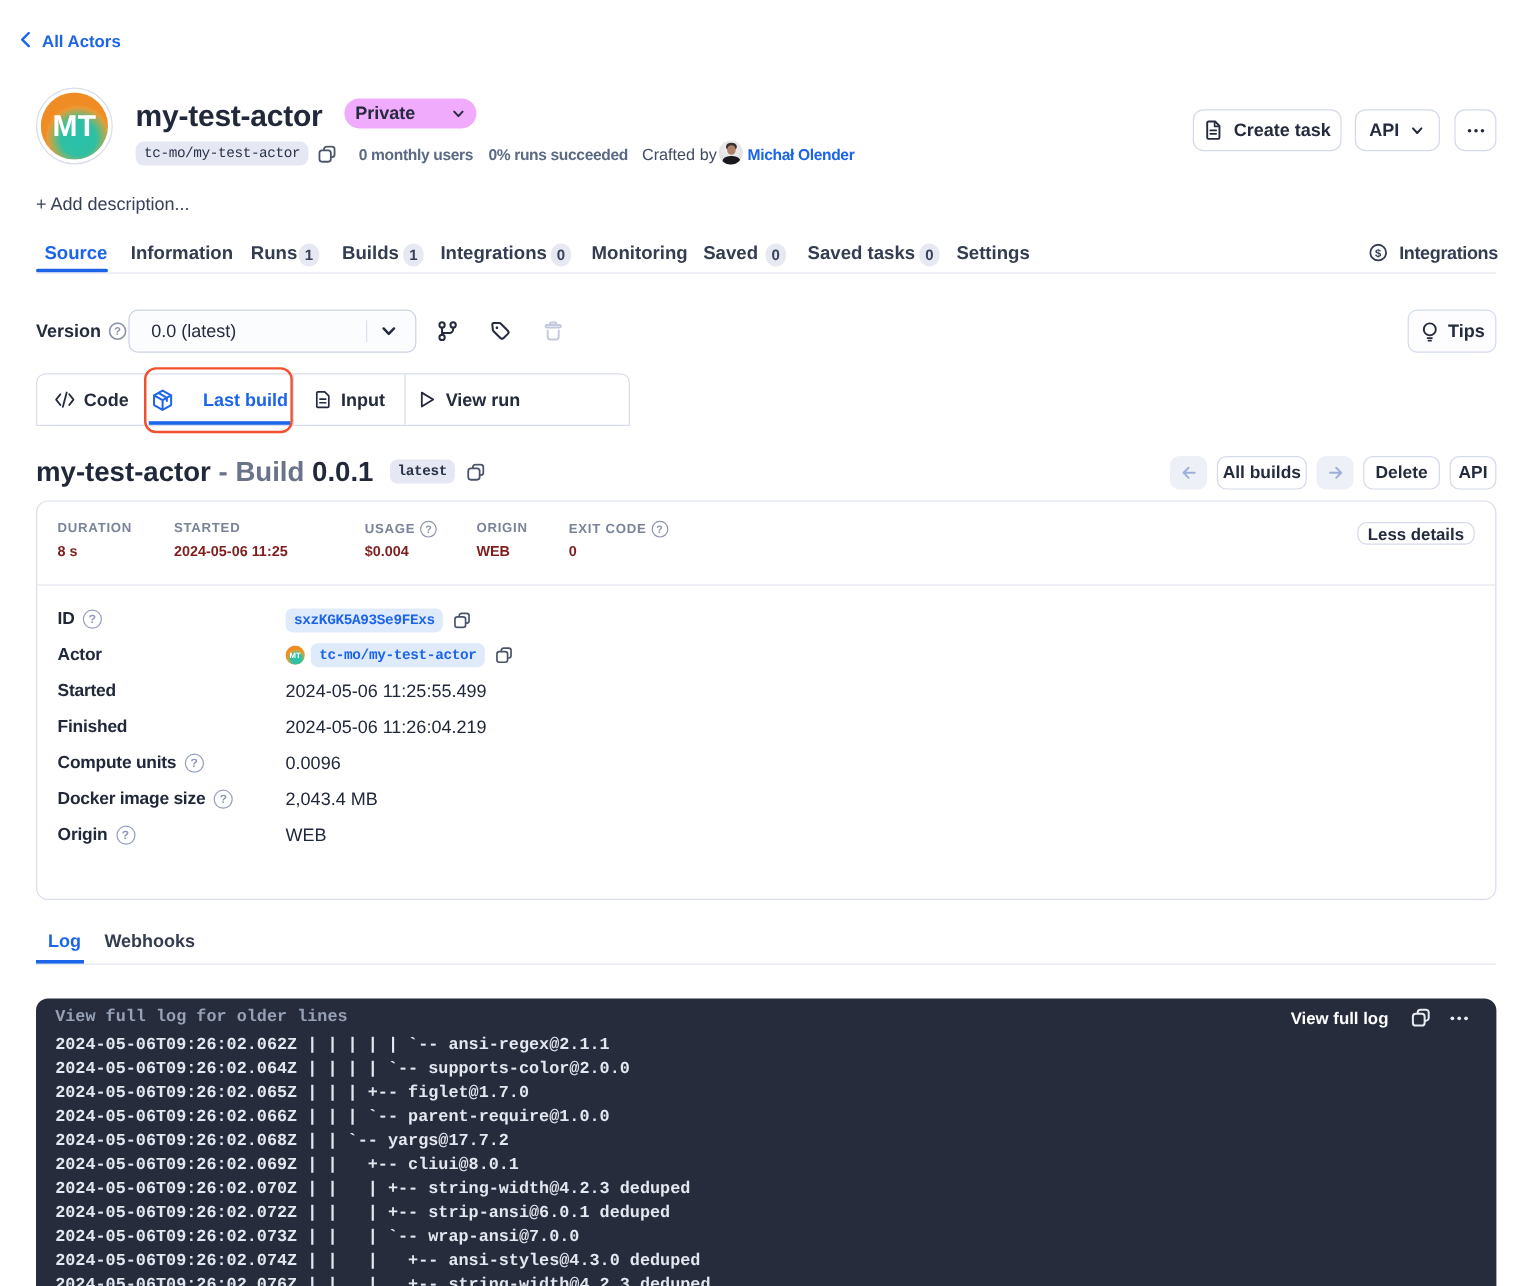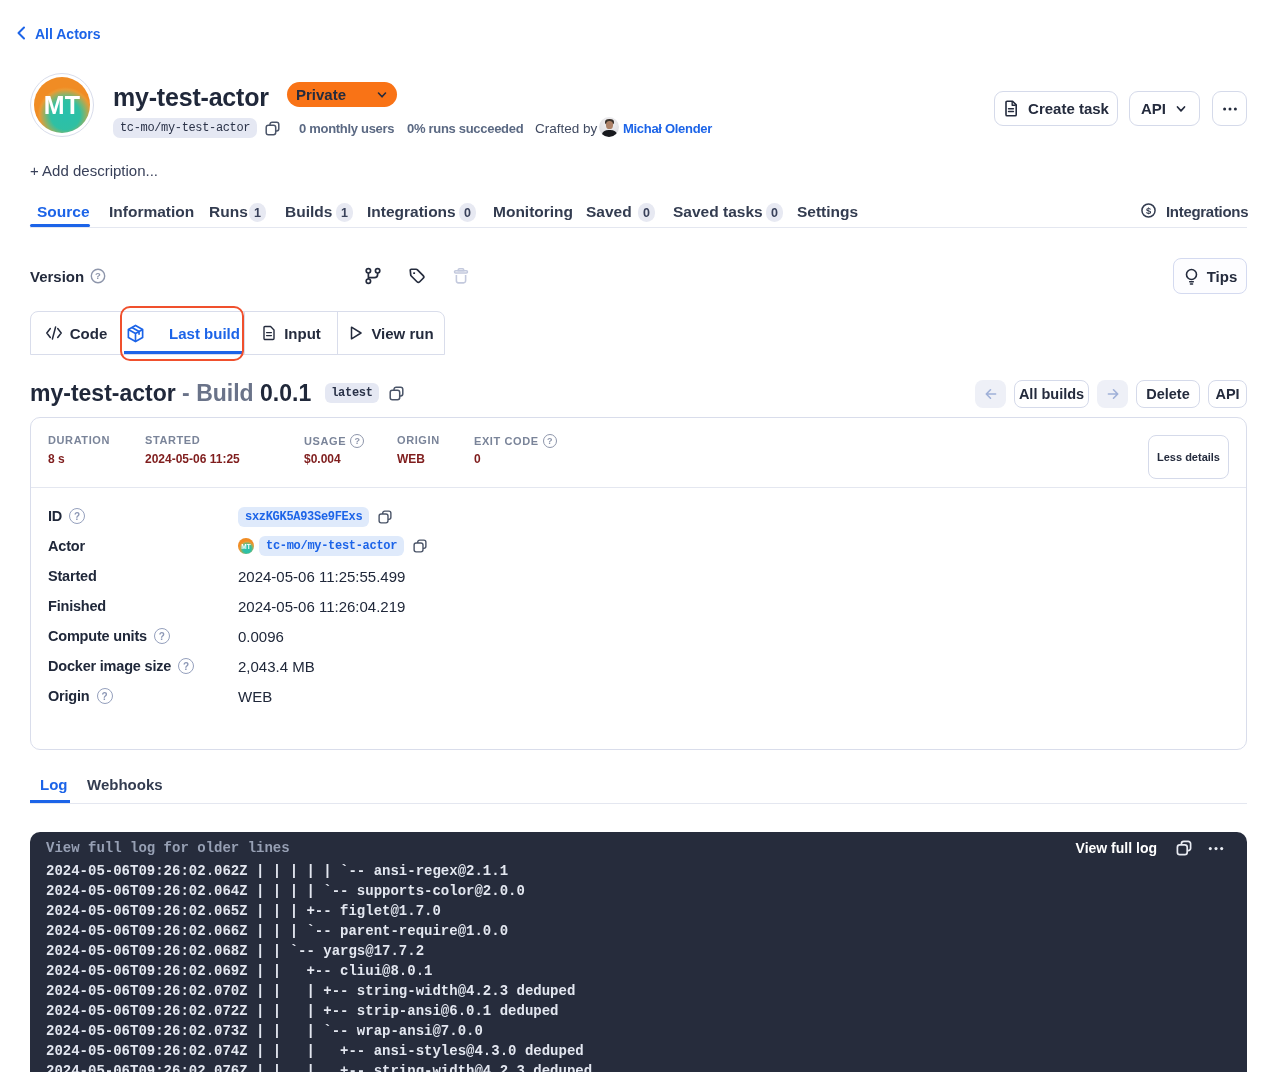--- a/index.html
+++ b/index.html
@@ -1,20 +1,20 @@
 <!DOCTYPE html>
 <html><head>
 <meta charset="utf-8">
 <style>
   * { margin:0; padding:0; box-sizing:border-box; -webkit-font-smoothing:antialiased; }
   html,body { width:1269px; height:1072px; overflow:hidden; background:#fff;
     font-family:"Liberation Sans", sans-serif; color:#242b3d; }
   .abs { position:absolute; }
   .mono { font-family:"Liberation Mono", monospace; }
-  .pill { background:#f97316; border-radius:999px;gap:24px; }
+  .pill { background:#f0abfc; border-radius:999px;gap:24px; }
   .btn { background:#fff; border:1px solid #d5daea; border-radius:8px;
     font-weight:700; color:#242b3d; display:inline-flex; align-items:center;
     justify-content:center; }
   svg { display:block; }
 </style>
 </head>
 <body>
 <div class="abs" style="left:0;top:0;width:1269px;height:1072px;">
 
   <svg class="abs" style="left:16px;top:26px;" width="10" height="14" viewBox="0 0 10 14">
@@ -98,20 +98,27 @@
   <div class="abs" style="left:30px;top:224px;width:60px;height:3px;background:#1c64e8;border-radius:2px;"></div>
   <div class="abs" style="left:30px;top:227px;width:1217px;height:1px;background:#e4e7f0;"></div>
 
   <div class="abs" style="left:30px;top:258px;height:36px;display:flex;align-items:center;">
     <span style="font-size:15px;font-weight:700;color:#242b3d;">Version</span>
     <svg width="16" height="16" viewBox="0 0 16 16" style="margin-left:6px;">
       <circle cx="8" cy="8" r="6.7" fill="none" stroke="#8e96ab" stroke-width="1.4"></circle>
       <text x="8" y="11.4" text-anchor="middle" font-size="9.5" font-weight="bold" fill="#8e96ab" font-family="Liberation Sans">?</text>
     </svg>
   </div>
+  <div class="abs" style="left:107px;top:258px;width:240px;height:36px;border:1px solid #ccd2e3;border-radius:8px;background:#fbfcfe;display:flex;align-items:center;">
+    <span style="font-size:15px;color:#242b3d;margin-left:18px;">0.0 (latest)</span>
+    <span style="position:absolute;right:40px;top:8px;bottom:8px;width:1px;background:#dde1ee;"></span>
+    <svg width="16" height="16" viewBox="0 0 14 14" style="position:absolute;right:14px;">
+      <path d="M3.2 5 L7 9 L10.8 5" fill="none" stroke="#242b3d" stroke-width="1.8" stroke-linecap="round" stroke-linejoin="round"></path>
+    </svg>
+  </div>
 
   <svg class="abs" style="left:364px;top:267px;" width="18" height="18" viewBox="0 0 16 16">
     <circle cx="3.9" cy="3.4" r="1.95" fill="none" stroke="#242b3d" stroke-width="1.5"></circle>
     <circle cx="3.9" cy="12.6" r="1.95" fill="none" stroke="#242b3d" stroke-width="1.5"></circle>
     <circle cx="12.1" cy="3.4" r="1.95" fill="none" stroke="#242b3d" stroke-width="1.5"></circle>
     <path d="M3.9 5.4 V10.6 M3.9 9.4 H9.3 a2.8 2.8 0 0 0 2.8 -2.8 V5.4" fill="none" stroke="#242b3d" stroke-width="1.5"></path>
   </svg>
   <svg class="abs" style="left:408px;top:267px;" width="18" height="18" viewBox="0 0 16 16">
     <path d="M2 2.9 a0.9 0.9 0 0 1 0.9 -0.9 h4.3 a1.7 1.7 0 0 1 1.2 0.5 l5.1 5.1 a1.7 1.7 0 0 1 0 2.4 l-3.1 3.1 a1.7 1.7 0 0 1 -2.4 0 l-5.1 -5.1 a1.7 1.7 0 0 1 -0.5 -1.2 z" fill="none" stroke="#242b3d" stroke-width="1.5"></path>
     <rect x="4.6" y="4.6" width="1.7" height="1.7" rx="0.4" fill="#242b3d"></rect>
@@ -123,21 +130,21 @@
   </svg>
 
   <div class="abs btn" style="left:1173px;top:258px;width:74px;height:36px;background:#fdfdff;border-color:#d4daf0;">
     <svg width="17" height="17" viewBox="0 0 16 16" style="margin-right:7px;">
       <circle cx="8" cy="6.1" r="4.7" fill="none" stroke="#242b3d" stroke-width="1.5"></circle>
       <path d="M6.3 12.9 h3.4 M7 15 h2" stroke="#242b3d" stroke-width="1.4" stroke-linecap="round"></path>
     </svg>
     <span style="font-size:15px;text-align:center;">Tips</span>
   </div>
 
-  <div class="abs" style="left:30px;top:311px;width:415px;height:44px;border:1px solid #d9ddeb;border-radius:8px 8px 0 0;background:#fff;display:flex;">
+  <div class="abs" style="left:30px;top:311px;width:495px;height:44px;border:1px solid #d9ddeb;border-radius:8px 8px 0 0;background:#fff;display:flex;">
     <div style="width:91px;display:flex;align-items:center;justify-content:center;border-right:1px solid #d9ddeb;">
       <svg width="18" height="14" viewBox="0 0 18 14">
         <path d="M5.3 2.5 L1.8 7 L5.3 11.5 M12.7 2.5 L16.2 7 L12.7 11.5 M10.6 1 L7.4 13" fill="none" stroke="#242b3d" stroke-width="1.5" stroke-linecap="round" stroke-linejoin="round"></path>
       </svg>
       <span style="font-size:15px;font-weight:700;margin-left:7px;">Code</span>
     </div>
     <div style="width:123px;display:flex;align-items:center;justify-content:center;border-right:1px solid #d9ddeb;position:relative;">
       <svg width="19" height="19" viewBox="0 0 16 16">
         <path d="M8 1.2 L14 4.6 V11.4 L8 14.8 L2 11.4 V4.6 Z" fill="none" stroke="#1c64e8" stroke-width="1.4" stroke-linejoin="round"></path>
         <path d="M2 4.6 L8 8 L14 4.6 M8 8 V14.8 M5 2.9 L11 6.3 V9" fill="none" stroke="#1c64e8" stroke-width="1.4" stroke-linejoin="round"></path>
@@ -195,21 +202,21 @@
       <div class="abs statl" style="left:17px;top:16px;">DURATION</div>
       <div class="abs statv" style="left:17px;top:34px;">8 s</div>
       <div class="abs statl" style="left:114px;top:16px;">STARTED</div>
       <div class="abs statv" style="left:114px;top:34px;">2024-05-06 11:25</div>
       <div class="abs statl" style="left:273px;top:16px;">USAGE <span class="qm">?</span></div>
       <div class="abs statv" style="left:273px;top:34px;">$0.004</div>
       <div class="abs statl" style="left:366px;top:16px;">ORIGIN</div>
       <div class="abs statv" style="left:366px;top:34px;">WEB</div>
       <div class="abs statl" style="left:443px;top:16px;">EXIT CODE <span class="qm">?</span></div>
       <div class="abs statv" style="left:443px;top:34px;">0</div>
-      <span class="btn abs" style="right:17px;top:17px;height:44px;padding:1px 8px;font-size:11px;">Less details</span>
+      <span class="btn abs" style="right:17px;top:17px;height:19px;padding:1px 8px;font-size:14px;">Less details</span>
     </div>
 
     <div style="position:relative;font-size:15px;">
       <div class="abs kvl" style="left:17px;top:20px;">ID <span class="qi">?</span></div>
       <div class="abs" style="left:207px;top:19px;display:flex;align-items:center;">
         <span class="mono" style="background:#dfeafb;border-radius:6px;font-size:12px;font-weight:700;letter-spacing:-0.3px;color:#1c64e8;padding:3px 7px;">sxzKGK5A93Se9FExs</span>
         <svg width="14" height="14" viewBox="0 0 15 15" style="margin-left:9px;">
           <rect x="1.2" y="4.3" width="9.5" height="9.5" rx="2.2" fill="none" stroke="#4a5468" stroke-width="1.5"></rect>
           <path d="M5 4.3 V3.4 a2.2 2.2 0 0 1 2.2 -2.2 h4.4 a2.2 2.2 0 0 1 2.2 2.2 v4.4 a2.2 2.2 0 0 1 -2.2 2.2 h-0.9" fill="none" stroke="#4a5468" stroke-width="1.5"></path>
         </svg>

